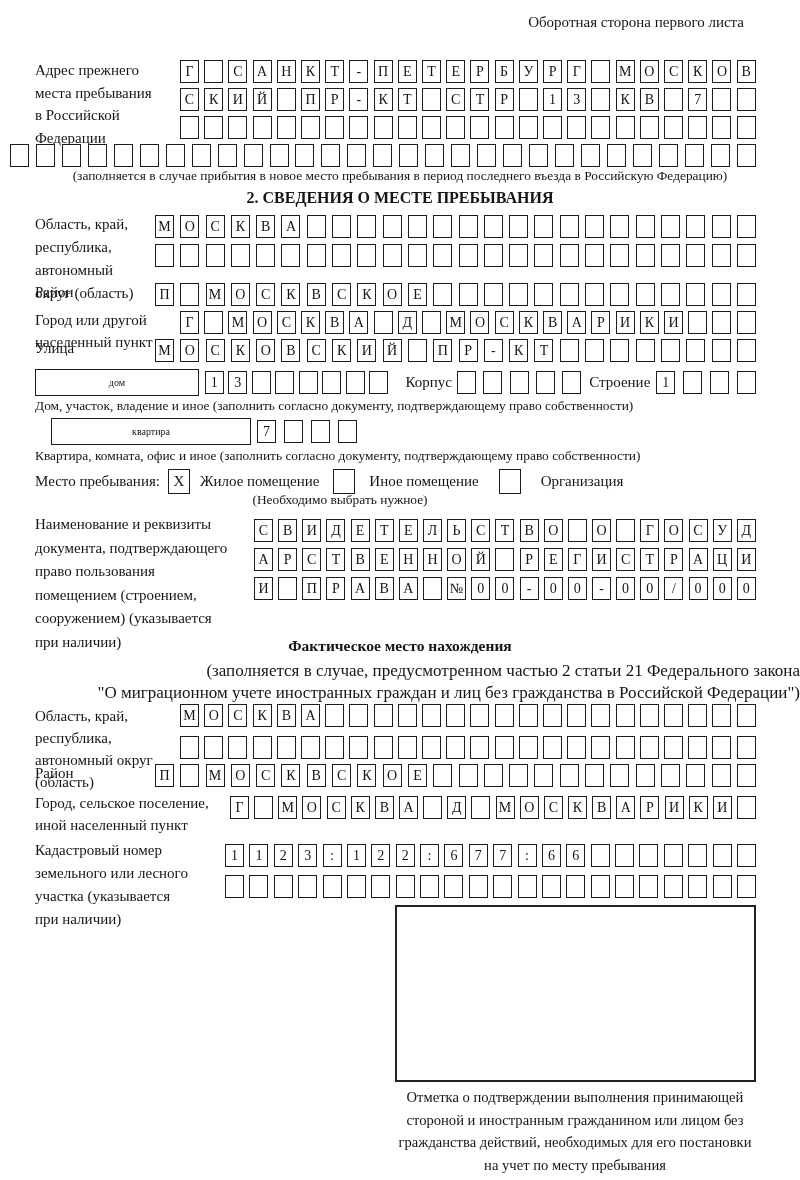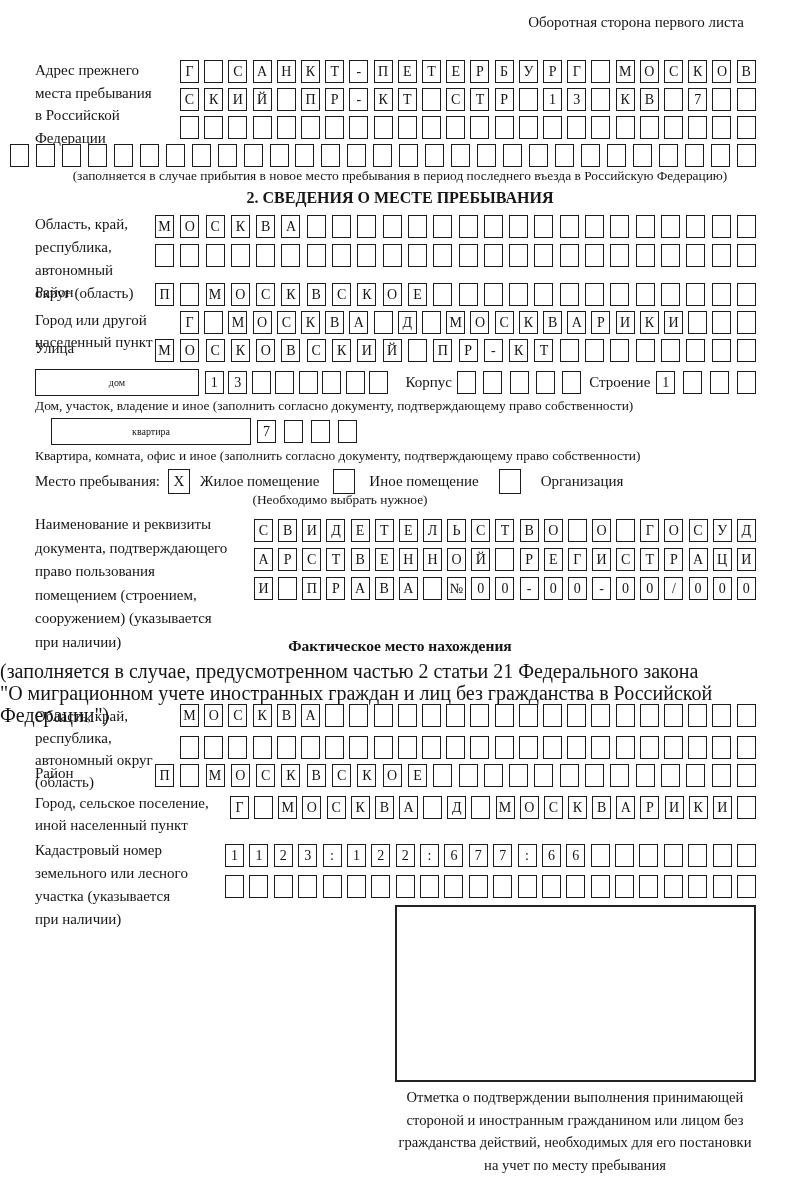--- a/index.html
+++ b/index.html
@@ -62,21 +62,21 @@
   #stay-cb-1 { margin-left:8px; }
   #stay-lb-1 { margin-left:10px; }
   #stay-cb-2 { margin-left:14px; }
   #stay-lb-2 { margin-left:14px; }
   #stay-cb-3 { margin-left:20px; }
   #stay-lb-3 { margin-left:20px; }
   #choose-note { top:492px; left:35px; width:610px; text-align:center; }
   #s2-doc-label { top:513px; left:35px; width:220px; line-height:23.5px; }
   #s2-doc-rows { top:519px; left:254px; width:502px; gap:6px; }
   #fact-title { top:637px; left:0; width:800px; font-size:15.5px; }
-  #fact-notes { top:660px; left:0; width:800px; text-align:left; line-height:22px; font-size:20px; }
+  #fact-notes { top:660px; left:0; width:800px; text-align:right; line-height:22px; font-size:17px; }
   #fact-region-label { top:705px; left:35px; width:152px; line-height:22px; }
   #fact-region-rows { top:704px; left:180px; width:576px; gap:9px; }
   #fact-district-label { top:765px; left:35px; }
   #fact-district-row { top:764px; left:155px; width:601px; }
   #fact-city-label { top:792px; left:35px; width:198px; line-height:22px; }
   #fact-city-row { top:796px; left:230px; width:526px; }
   #fact-cad-label { top:839px; left:35px; width:198px; line-height:23px; }
   #fact-cad-rows { top:844px; left:225px; width:531px; gap:8px; }
   #stamp-box { top:905px; left:395px; width:361px; height:177px; border:2px solid #222; background:#fff; }
   #stamp-note { top:1086px; left:340px; width:470px; text-align:center; line-height:22.5px; font-size:14.6px; }

